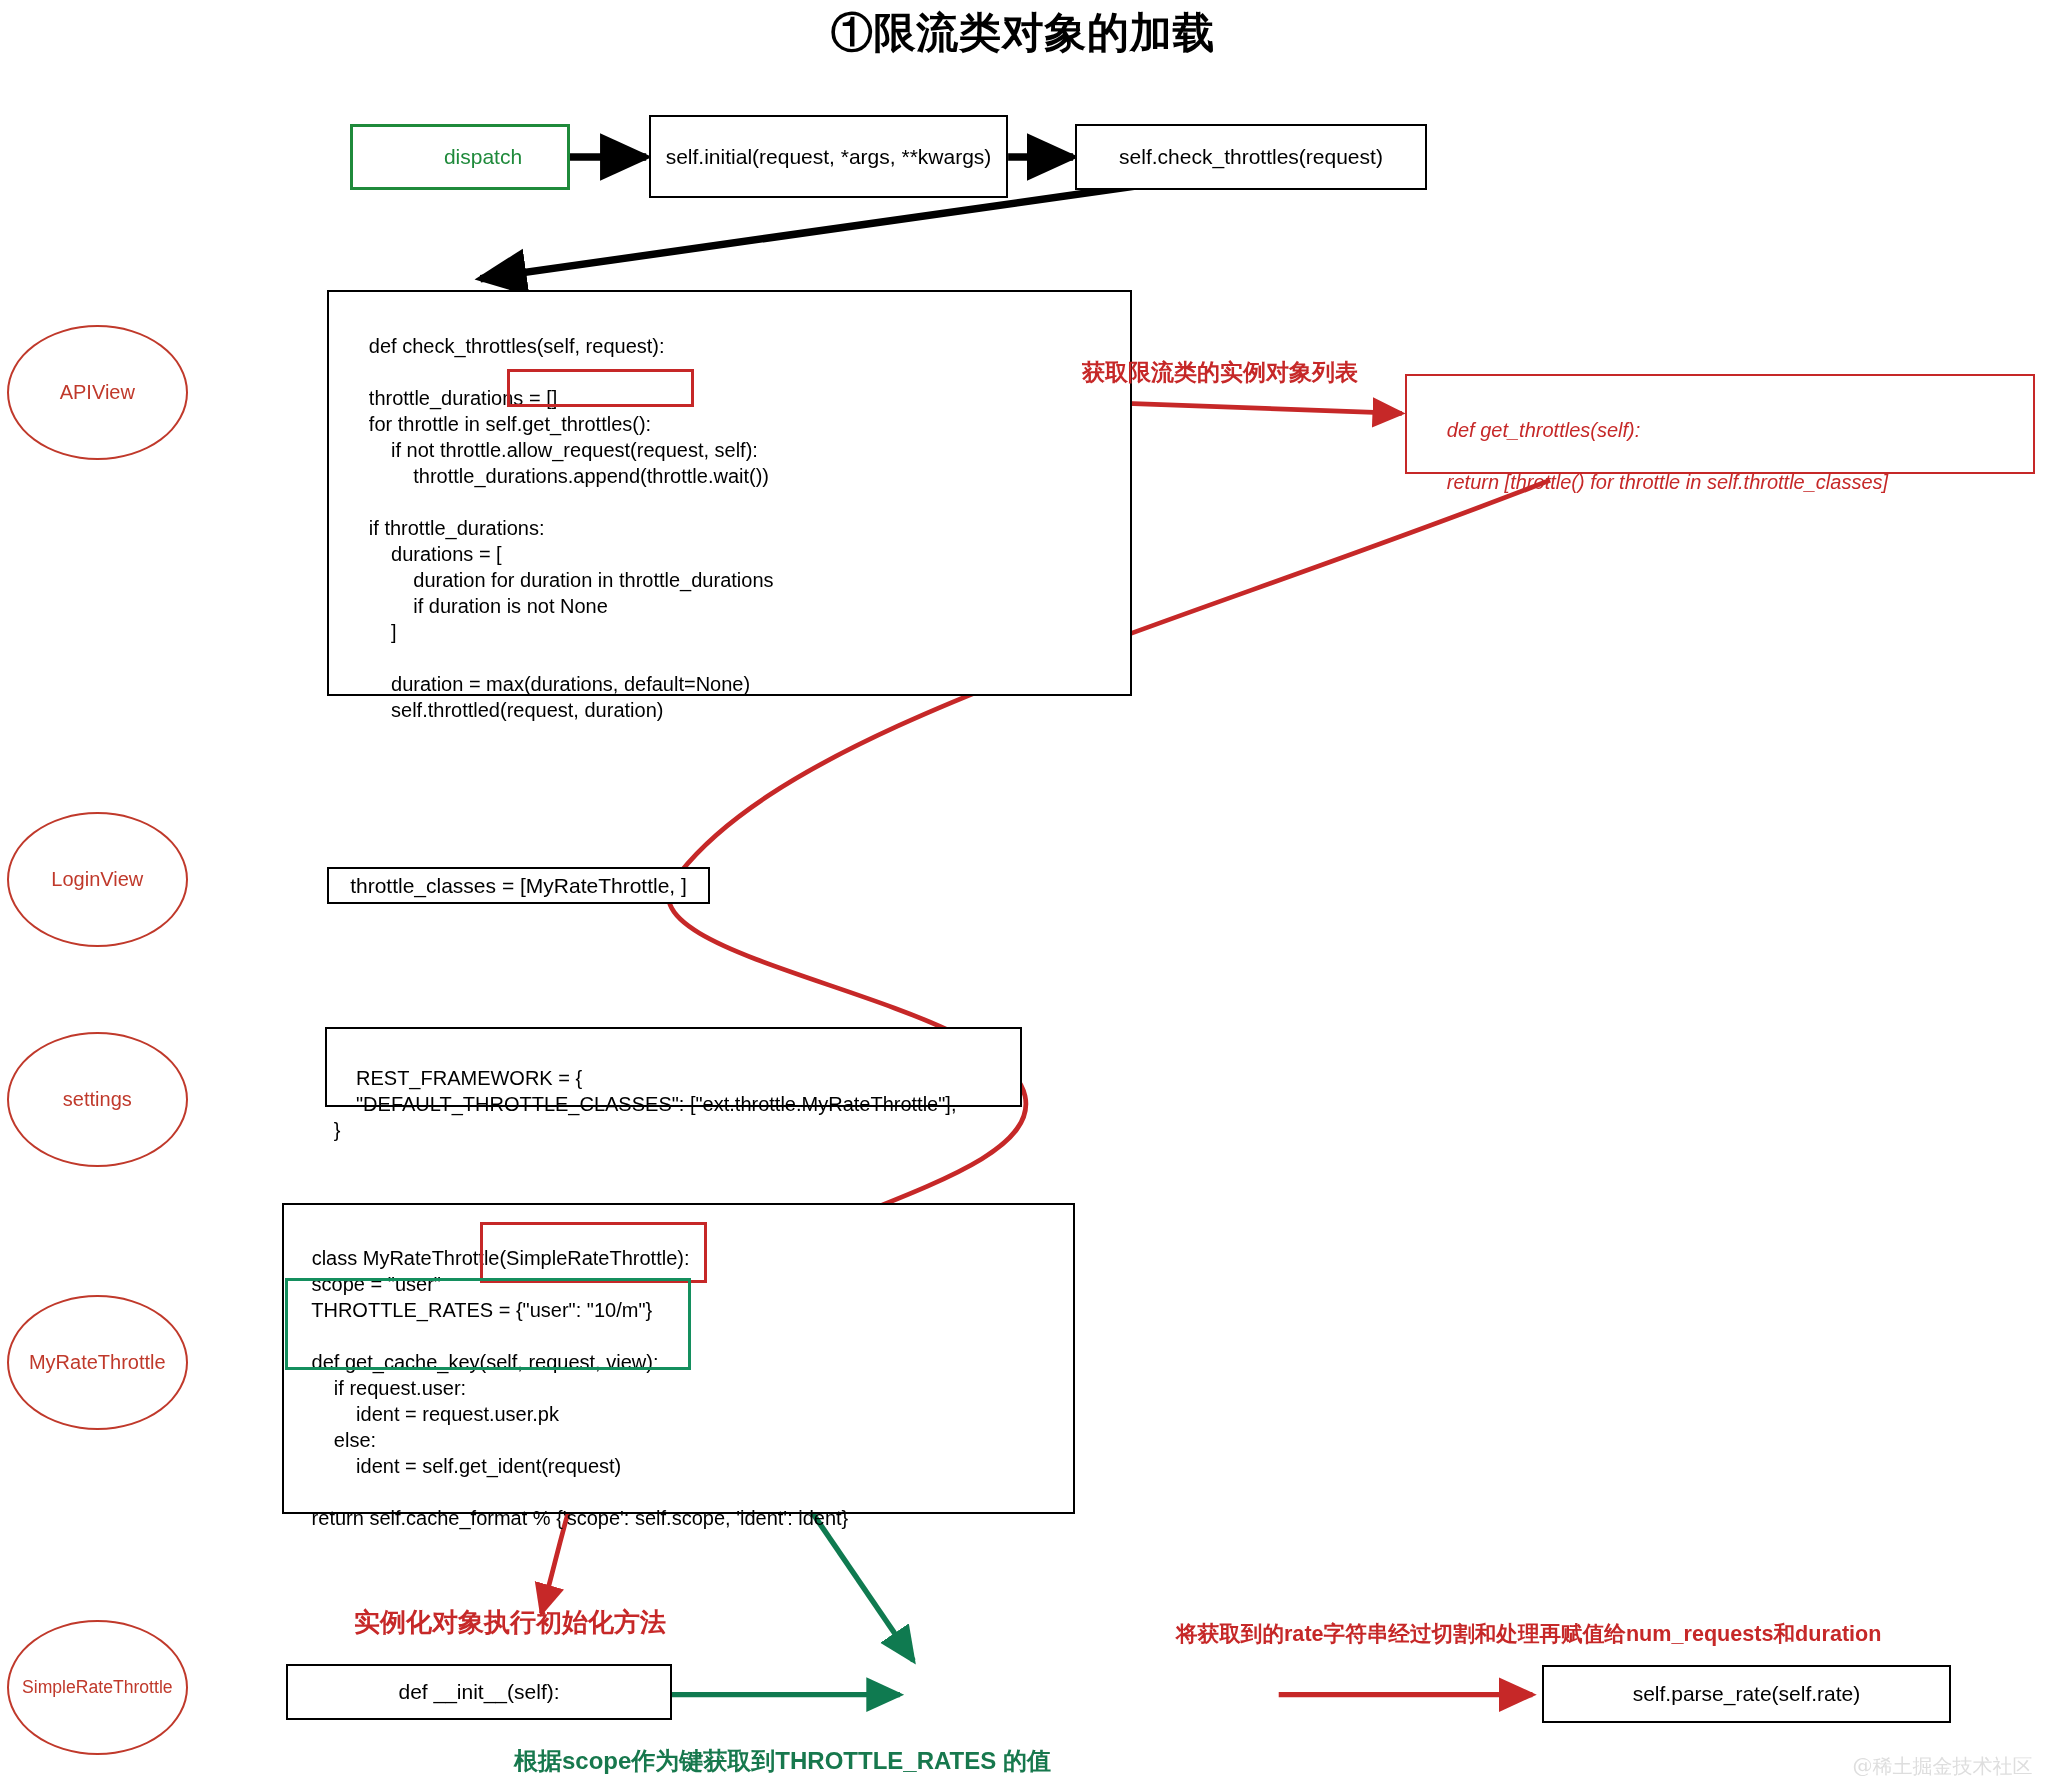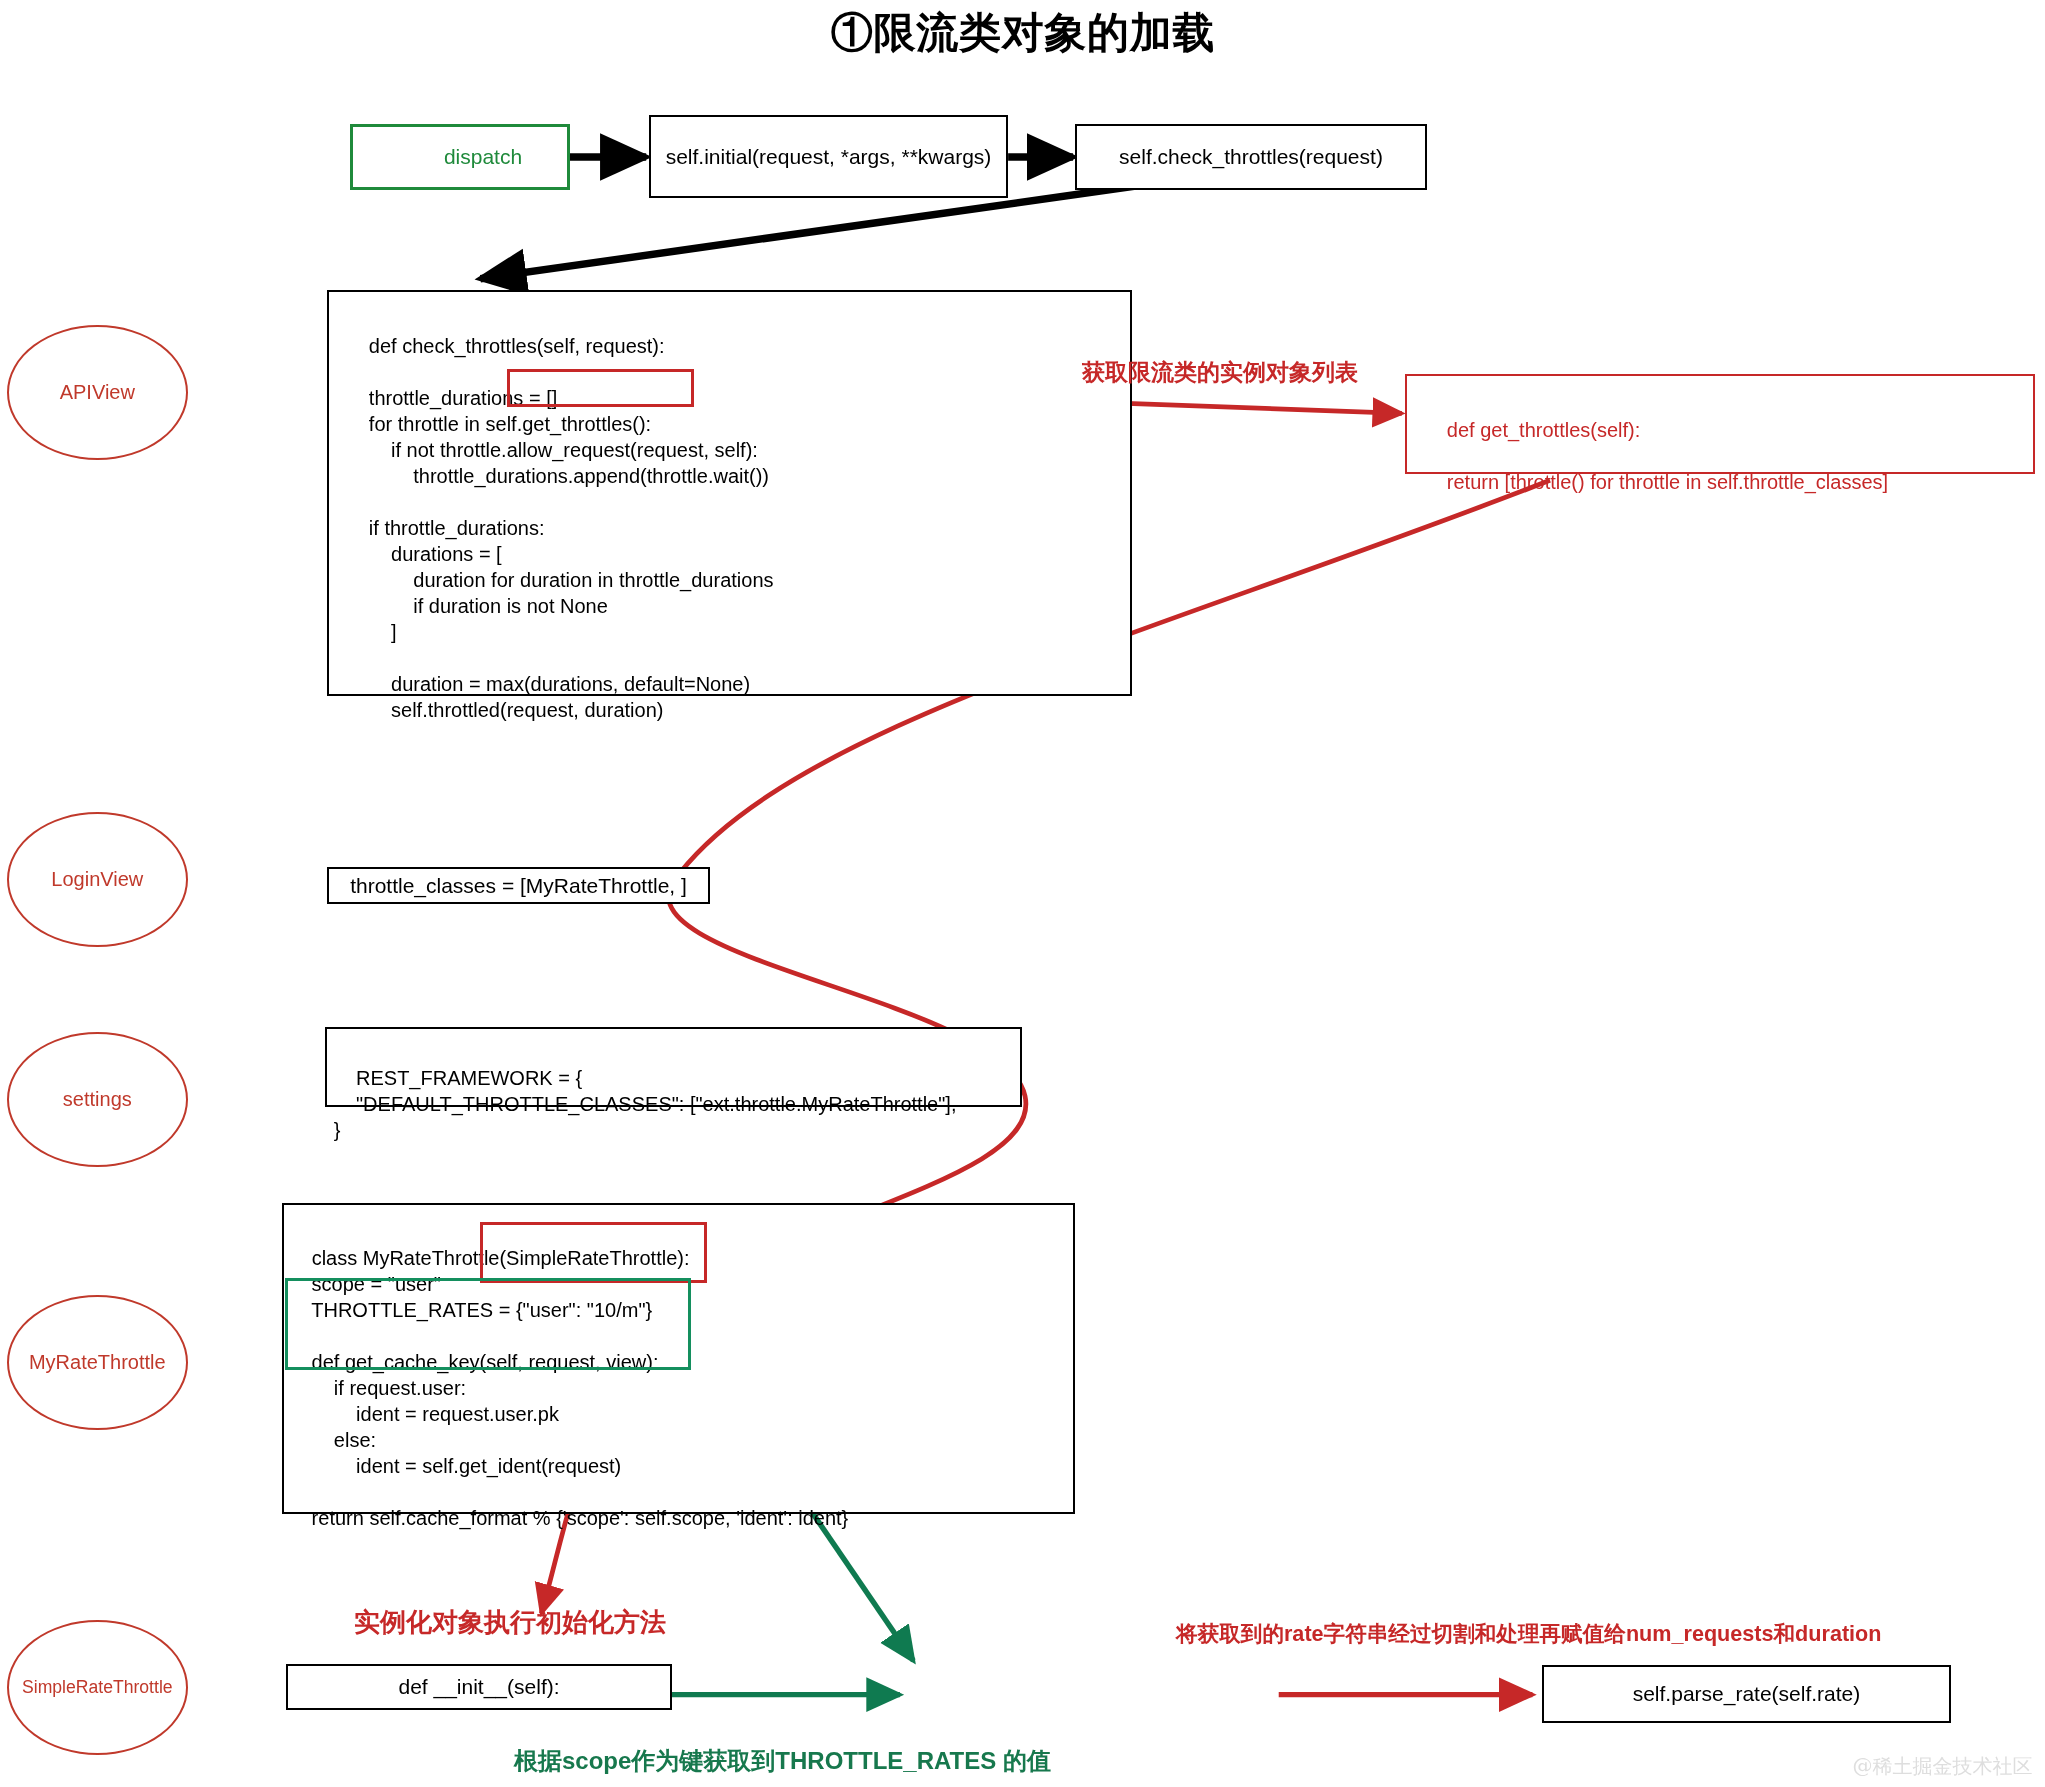--- a/index.html
+++ b/index.html
@@ -190,21 +190,21 @@
             duration for duration in throttle_durations
             if duration is not None
         ]
 
         duration = max(durations, default=None)
         self.throttled(request, duration)</span>
   </div>
 
   <div class="hl red" style="left:507px; top:369px; width:187px; height:38px;"></div>
 
-  <div class="codebox red" style="left:1405px; top:374px; width:630px; height:100px;">
+  <div class="codebox red" style="left:1405px; top:374px; width:630px; height:100px;font-style:italic;">
     <span>def get_throttles(self):
 
     return [throttle() for throttle in self.throttle_classes]</span>
   </div>
 
   <div class="note red" style="left:1082px; top:357px;">
     <span>获取限流类的实例对象列表</span>
   </div>
 
   <div class="box" style="left:327px; top:867px; width:383px; height:37px; justify-content:center;">
@@ -228,21 +228,21 @@
         else:
             ident = self.get_ident(request)
 
     return self.cache_format % {'scope': self.scope, 'ident': ident}</span>
   </div>
 
   <div class="hl red" style="left:480px; top:1222px; width:227px; height:61px;"></div>
 
   <div class="hl green" style="left:285px; top:1278px; width:406px; height:92px;"></div>
 
-  <div class="box" style="left:286px; top:1664px; width:386px; height:46px;">
+  <div class="box" style="left:286px; top:1664px; width:386px; height:56px;">
     <span>def __init__(self):</span>
   </div>
 
 
   <div class="box" style="left:1534px; top:1665px; width:409px; height:58px;margin-left:8px;">
     <span>self.parse_rate(self.rate)</span>
   </div>
 
   <div class="note red" style="left:354px; top:1605px; font-size:26px;">
     <span>实例化对象执行初始化方法</span>

